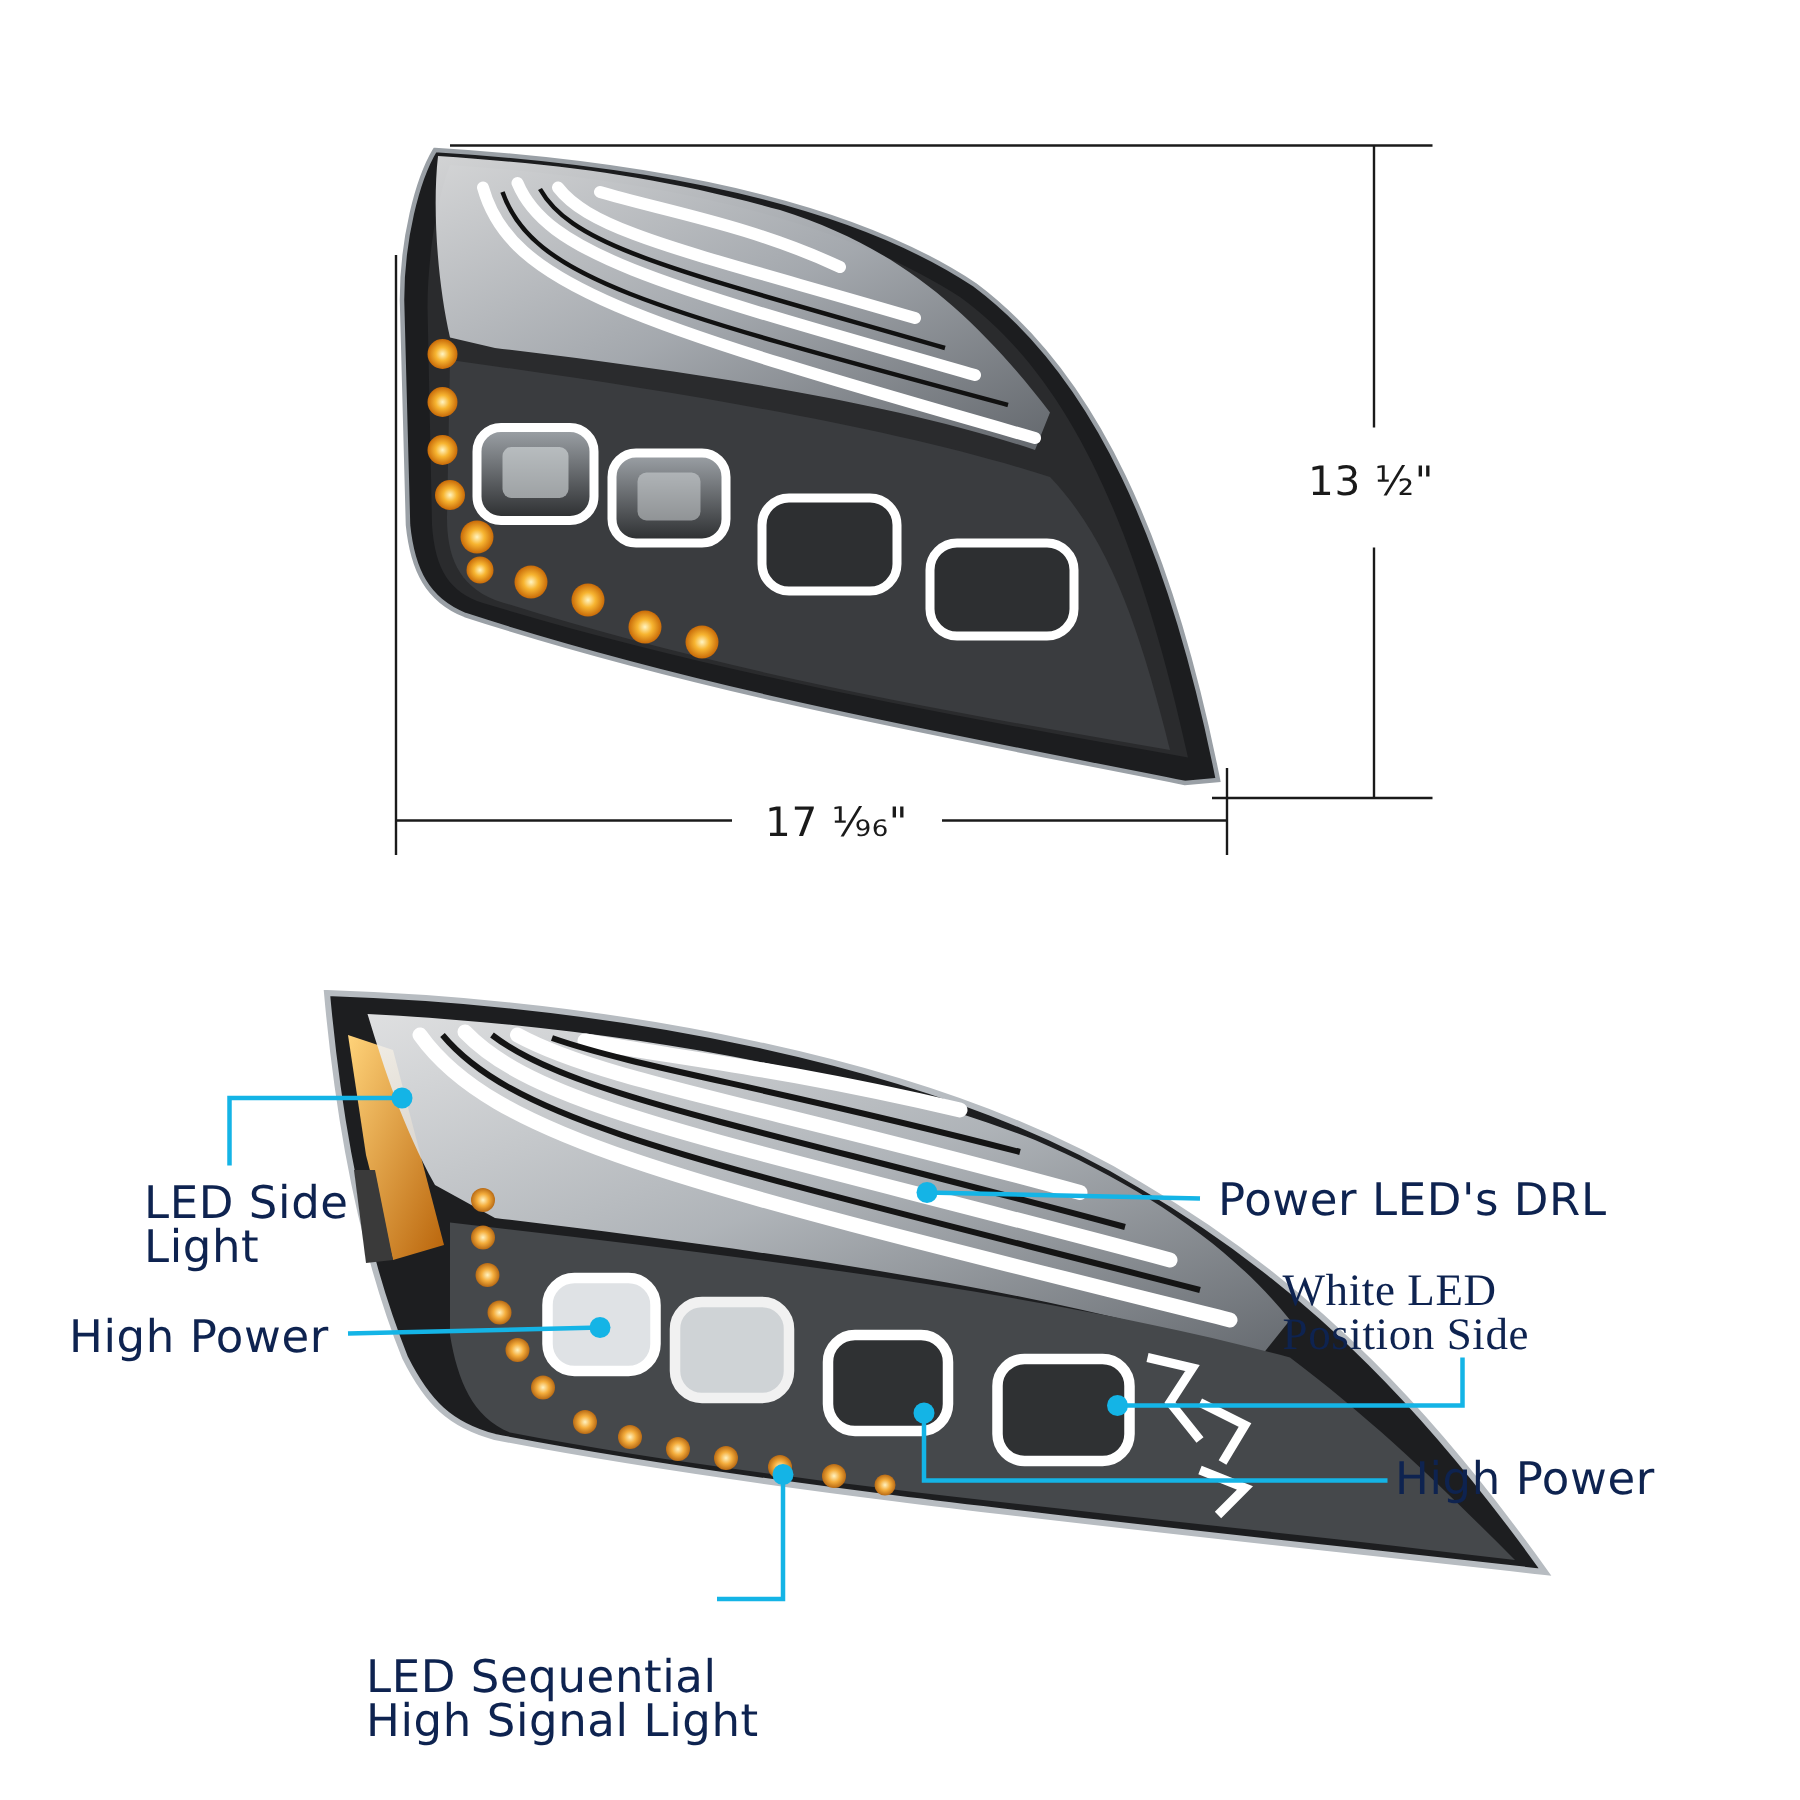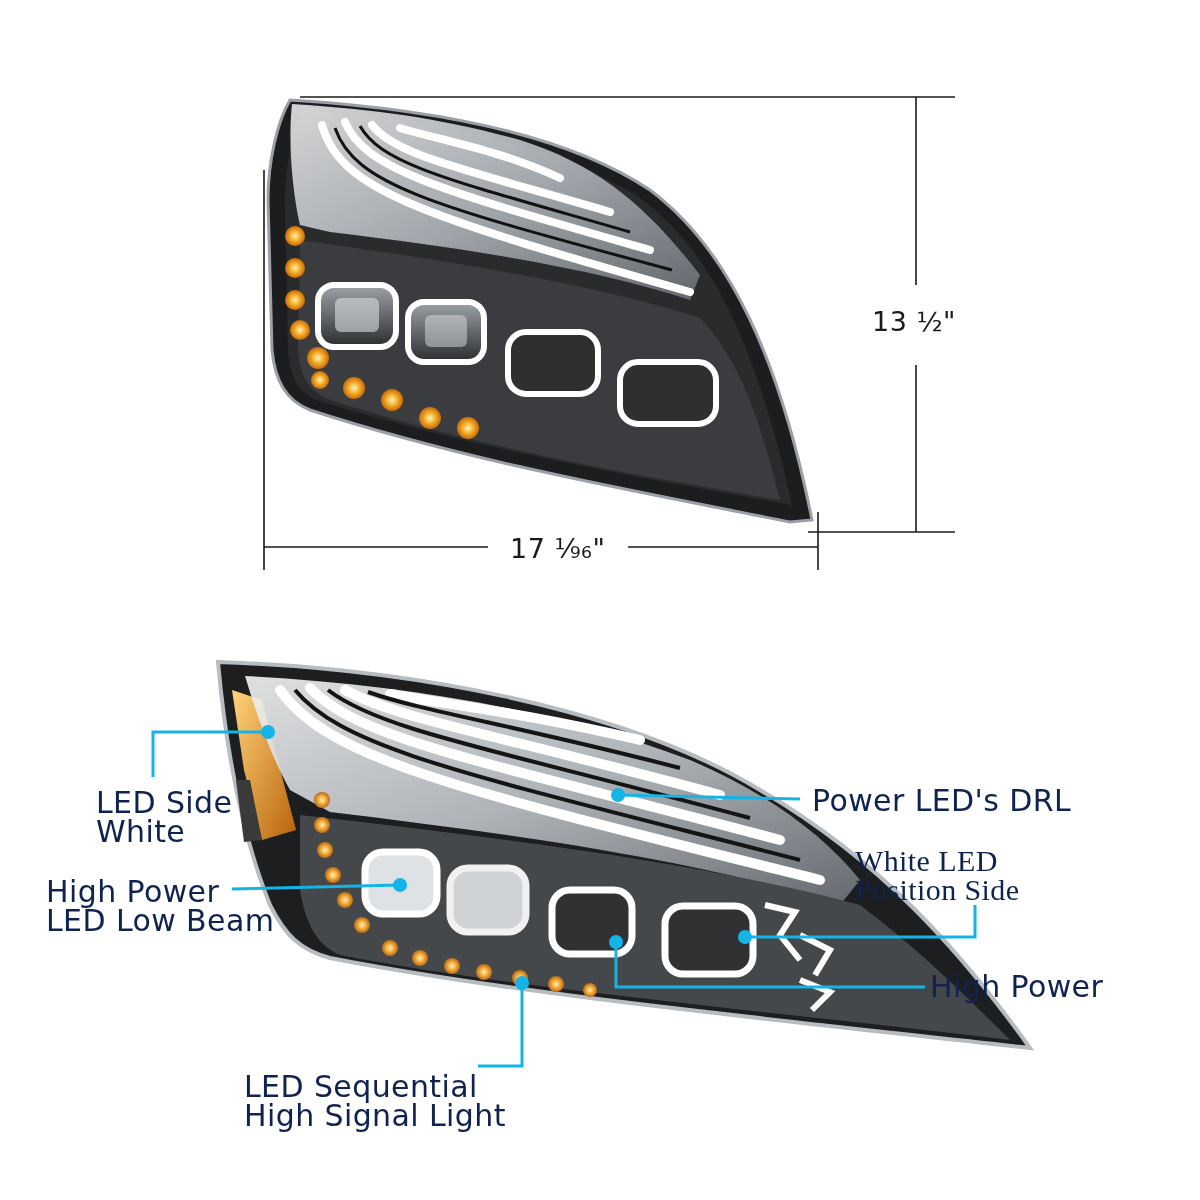--- a/index.html
+++ b/index.html
@@ -167,33 +167,32 @@
       <circle cx="400" cy="885" r="7"></circle>
       <circle cx="618" cy="795" r="7"></circle>
       <circle cx="745" cy="937" r="7"></circle>
       <circle cx="616" cy="942" r="7"></circle>
       <circle cx="522" cy="983" r="7"></circle>
     </g>
   </svg>
 
   <div class="callout-label" style="left:96px;top:788px;">
     <div>LED Side</div>
-    <div>White</div>
+    <div>Light</div>
   </div>
   <div class="callout-label" style="left:46px;top:877px;">
     <div>High Power</div>
-    <div>LED Low Beam</div>
   </div>
   <div class="callout-label" style="left:812px;top:786px;">
     <div>Power LED's DRL</div>
   </div>
   <div class="callout-label" style="left:855px;top:846px;font-family:Liberation Serif, serif;">
     <div>White LED</div>
     <div>Position Side</div>
   </div>
   <div class="callout-label" style="left:930px;top:972px;">
     <div>High Power</div>
   </div>
-  <div class="callout-label" style="left:244px;top:1072px;">
+  <div class="callout-label" style="left:244px;top:1104px;">
     <div>LED Sequential</div>
     <div>High Signal Light</div>
   </div>
 </div>
 
 </body></html>

